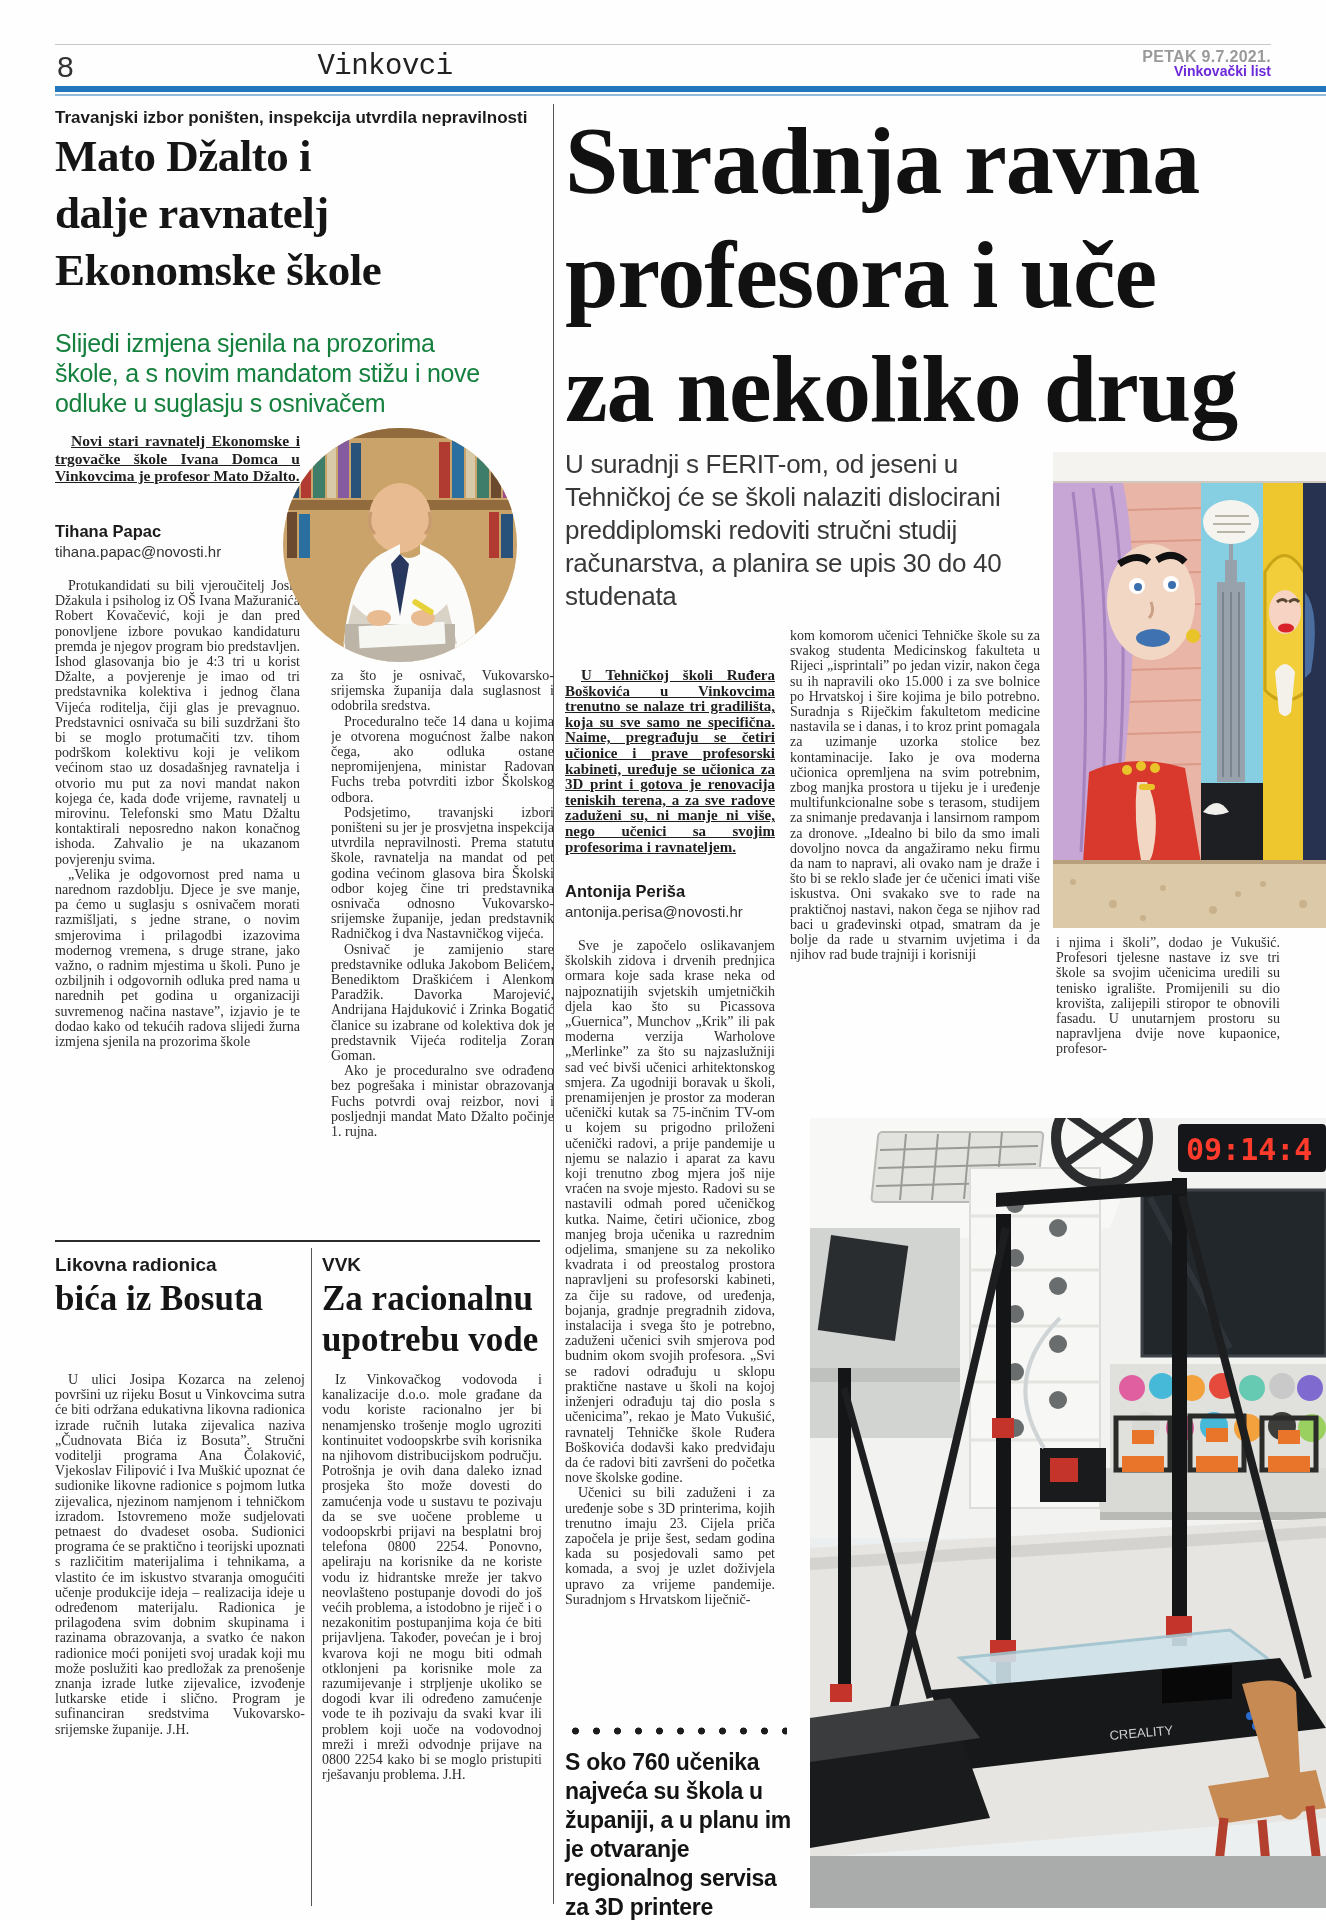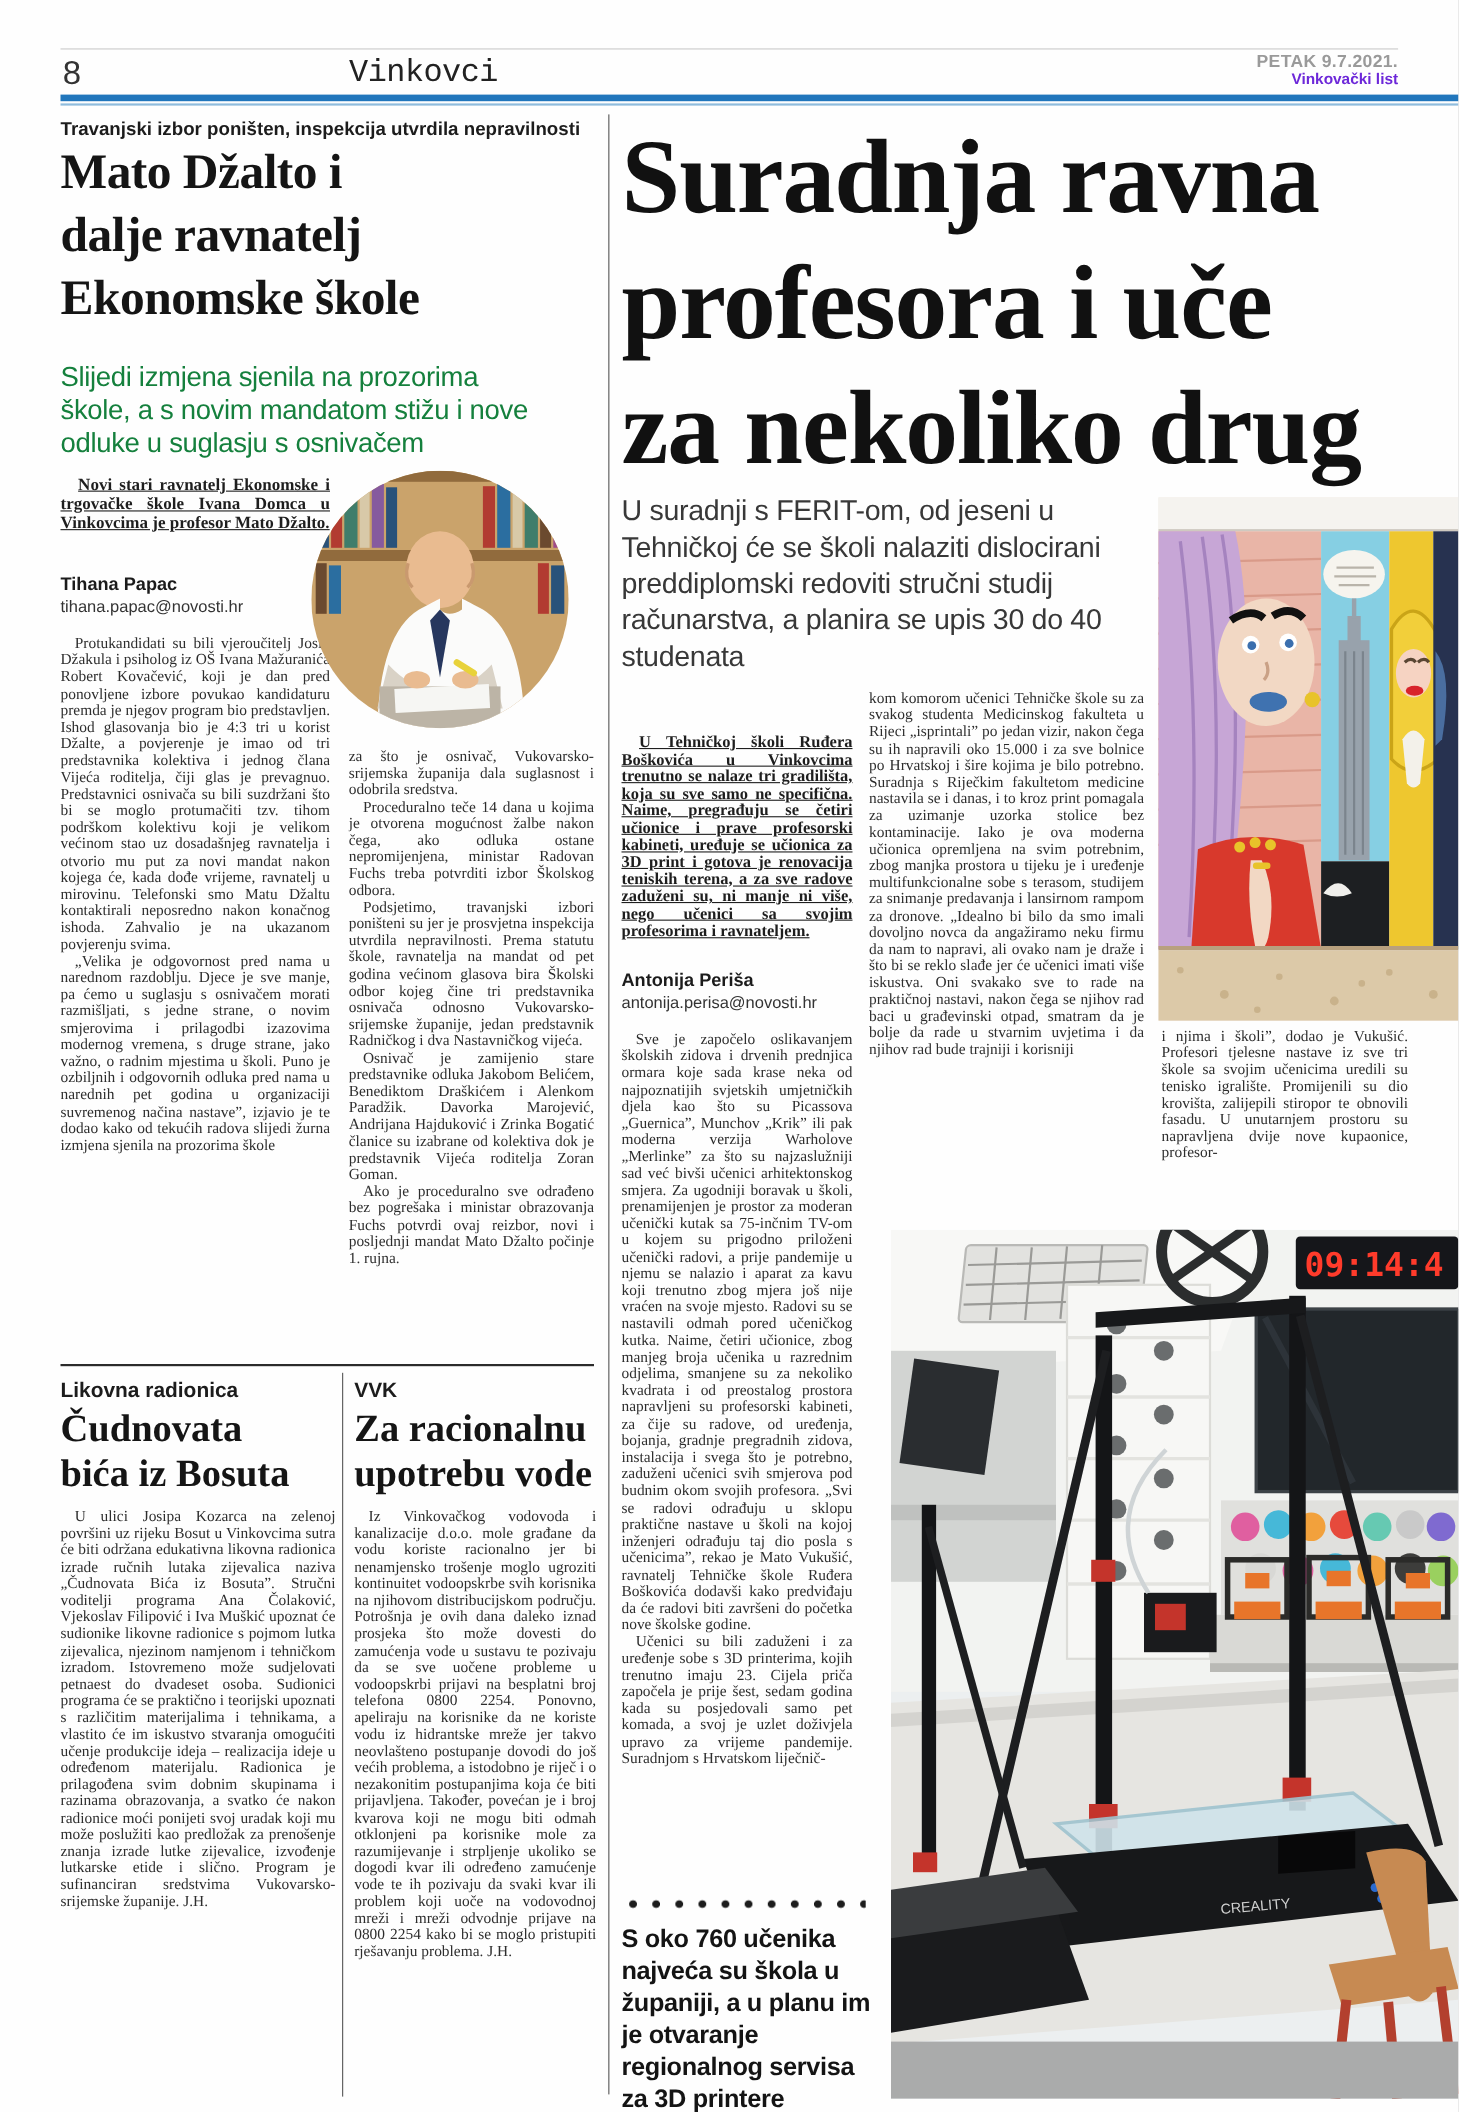--- a/index.html
+++ b/index.html
@@ -104,33 +104,32 @@
       <path d="M117 126 l-9 10 9 52 9 -52 Z" fill="#27375e"></path>
       <path d="M70 176 q22 24 47 22 q25 2 47 -22 l10 40 l-114 0 Z" fill="#d9d2c6"></path>
       <rect x="62" y="196" width="110" height="38" fill="#bcb4a6"></rect>
       <rect x="76" y="196" width="86" height="22" fill="#f6f6f3" transform="rotate(-3 119 207)"></rect>
       <ellipse cx="96" cy="190" rx="12" ry="8" fill="#e9bb90"></ellipse>
       <ellipse cx="140" cy="190" rx="12" ry="8" fill="#e9bb90"></ellipse>
       <rect x="128" y="176" width="24" height="6" rx="3" fill="#e8d23a" transform="rotate(32 140 179)"></rect>
     </g>
   </svg>
 
-  <div class="abs bodycol" style="left:317px;top:668px;width:223px;height:562px;margin-top:13px;">
+  <div class="abs bodycol" style="left:331px;top:668px;width:223px;height:562px;">
     <p class="cont">za što je osnivač, Vukovarsko-srijemska županija dala suglasnost i odobrila sredstva.</p>
     <p>Proceduralno teče 14 dana u kojima je otvorena mogućnost žalbe nakon čega, ako odluka ostane nepromijenjena, ministar Radovan Fuchs treba potvrditi izbor Školskog odbora.</p>
     <p>Podsjetimo, travanjski izbori poništeni su jer je prosvjetna inspekcija utvrdila nepravilnosti. Prema statutu škole, ravnatelja na mandat od pet godina većinom glasova bira Školski odbor kojeg čine tri predstavnika osnivača odnosno Vukovarsko-srijemske županije, jedan predstavnik Radničkog i dva Nastavničkog vijeća.</p>
     <p>Osnivač je zamijenio stare predstavnike odluka Jakobom Belićem, Benediktom Draškićem i Alenkom Paradžik. Davorka Marojević, Andrijana Hajduković i Zrinka Bogatić članice su izabrane od kolektiva dok je predstavnik Vijeća roditelja Zoran Goman.</p>
     <p>Ako je proceduralno sve odrađeno bez pogrešaka i ministar obrazovanja Fuchs potvrdi ovaj reizbor, novi i posljednji mandat Mato Džalto počinje 1. rujna.</p>
   </div>
 
   <div class="abs hrule" style="left:55px;top:1240px;width:485px;"></div>
 
   <div class="abs kicker small" style="left:55px;top:1254px;">Likovna radionica</div>
   <div class="abs" style="left:55px;top:1278px;width:255px;">
-    <div class="headline2">Čudnovata</div>
     <div class="headline2">bića iz Bosuta</div>
   </div>
   <div class="abs bodycol" style="left:55px;top:1372px;width:250px;height:536px;">
     <p>U ulici Josipa Kozarca na zelenoj površini uz rijeku Bosut u Vinkovcima sutra će biti održana edukativna likovna radionica izrade ručnih lutaka zijevalica naziva „Čudnovata Bića iz Bosuta”. Stručni voditelji programa Ana Čolaković, Vjekoslav Filipović i Iva Muškić upoznat će sudionike likovne radionice s pojmom lutka zijevalica, njezinom namjenom i tehničkom izradom. Istovremeno može sudjelovati petnaest do dvadeset osoba. Sudionici programa će se praktično i teorijski upoznati s različitim materijalima i tehnikama, a vlastito će im iskustvo stvaranja omogućiti učenje produkcije ideja – realizacija ideje u određenom materijalu. Radionica je prilagođena svim dobnim skupinama i razinama obrazovanja, a svatko će nakon radionice moći ponijeti svoj uradak koji mu može poslužiti kao predložak za prenošenje znanja izrade lutke zijevalice, izvođenje lutkarske etide i slično. Program je sufinanciran sredstvima Vukovarsko-srijemske županije. J.H.</p>
   </div>
 
   <div class="abs kicker small" style="left:322px;top:1254px;">VVK</div>
   <div class="abs" style="left:322px;top:1278px;width:225px;">
     <div class="headline2">Za racionalnu</div>
     <div class="headline2">upotrebu vode</div>

